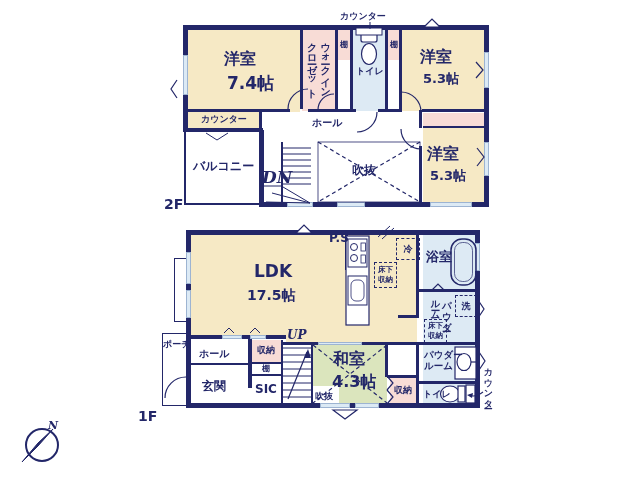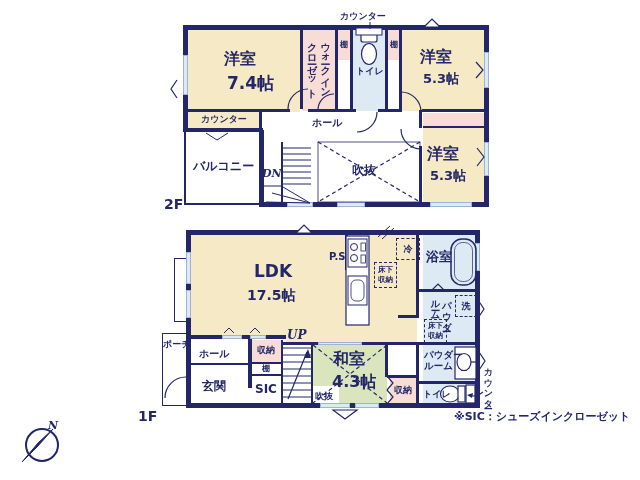--- a/index.html
+++ b/index.html
@@ -199,43 +199,42 @@
   <div class="lb" style="left:227px;top:74px;font-size:17px">7.4帖</div>
   <div class="lb vt" style="left:305px;top:36px;height:64px;font-size:10px;line-height:1.35">ウォークインクローゼット</div>
   <div class="lb" style="left:340px;top:40px;font-size:8px">棚</div>
   <div class="lb" style="left:390px;top:40px;font-size:8px">棚</div>
   <div class="lb" style="left:356px;top:66px;font-size:9px">トイレ</div>
   <div class="lb" style="left:420px;top:48px;font-size:16px">洋室</div>
   <div class="lb" style="left:423px;top:72px;font-size:13px">5.3帖</div>
   <div class="lb" style="left:201px;top:114px;font-size:9px">カウンター</div>
   <div class="lb" style="left:193px;top:160px;font-size:12px">バルコニー</div>
   <div class="lb" style="left:312px;top:117px;font-size:10px">ホール</div>
-  <div class="lb ser" style="left:262px;top:168px;font-size:11px">DN</div>
+  <div class="lb ser" style="left:262px;top:168px;font-size:17px">DN</div>
   <div class="lb" style="left:352px;top:164px;font-size:12px">吹抜</div>
   <div class="lb" style="left:427px;top:145px;font-size:16px">洋室</div>
   <div class="lb" style="left:430px;top:169px;font-size:13px">5.3帖</div>
   <div class="lb" style="left:164px;top:196px;font-size:14px">2F</div>
 
-  <div class="lb" style="left:329px;top:251px;font-size:10px">P.S</div>
+  <div class="lb" style="left:329px;top:232px;font-size:12px">P.S</div>
   <div class="lb" style="left:254px;top:262px;font-size:17px">LDK</div>
   <div class="lb" style="left:247px;top:287px;font-size:14px">17.5帖</div>
   <div class="lb" style="left:426px;top:250px;font-size:13px">浴室</div>
   <div class="lb vt" style="left:430px;top:294px;height:40px;font-size:9.5px;line-height:1.2">パウダールーム</div>
   <div class="lb wrap" style="left:424px;top:350px;width:42px;font-size:9.5px">パウダールーム</div>
   <div class="lb" style="left:423px;top:389px;font-size:9px">トイレ</div>
   <div class="lb vt" style="left:483px;top:362px;height:50px;font-size:9px">カウンター</div>
   <div class="lb ser" style="left:287px;top:329px;font-size:12px">UP</div>
   <div class="lb" style="left:333px;top:350px;font-size:16px">和室</div>
   <div class="lb" style="left:332px;top:373px;font-size:16px">4.3帖</div>
   <div class="lb" style="left:315px;top:391px;font-size:9px">吹抜</div>
   <div class="lb" style="left:394px;top:385px;font-size:9px">収納</div>
   <div class="lb" style="left:257px;top:345px;font-size:9px">収納</div>
   <div class="lb" style="left:262px;top:364px;font-size:8px">棚</div>
   <div class="lb" style="left:202px;top:380px;font-size:12px">玄関</div>
   <div class="lb" style="left:199px;top:348px;font-size:10px">ホール</div>
   <div class="lb" style="left:255px;top:383px;font-size:12px">SIC</div>
   <div class="lb" style="left:163px;top:339px;font-size:9px">ポーチ</div>
   <div class="lb" style="left:138px;top:408px;font-size:14px">1F</div>
 
-  <div class="lb" style="left:454px;top:411px;font-size:11px">※SIC：シューズインクローゼット</div>
   <div class="lb ser" style="left:48px;top:420px;font-size:11px">N</div>
 
 </div>
 
 </body></html>

